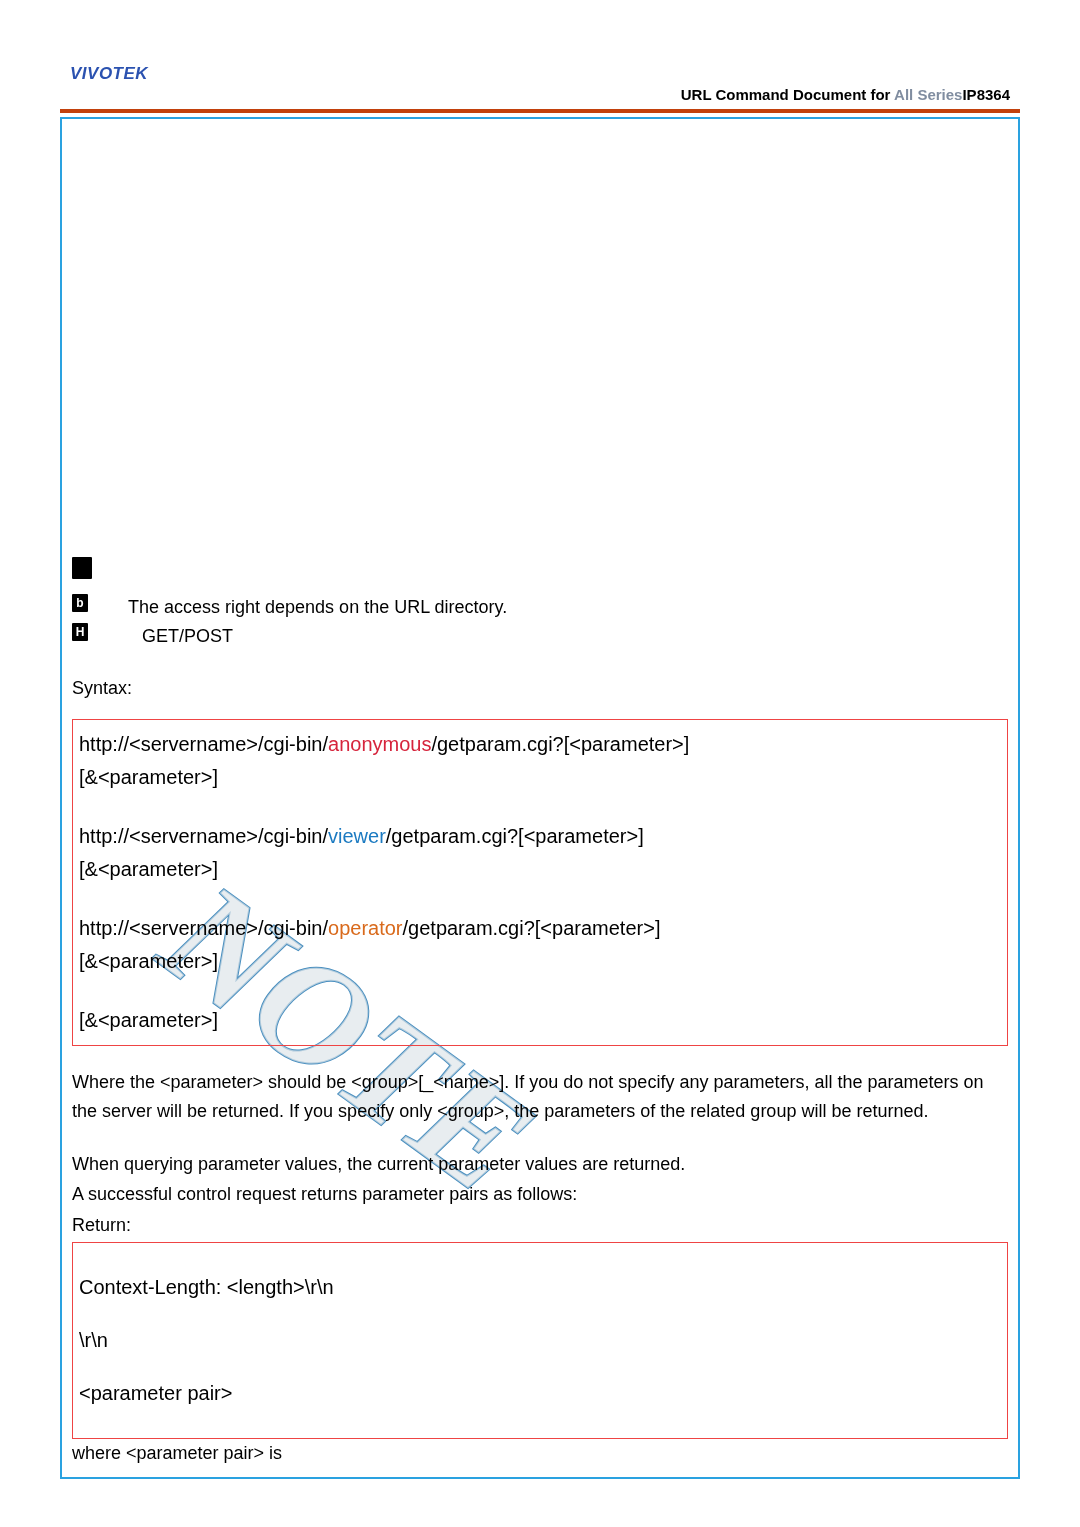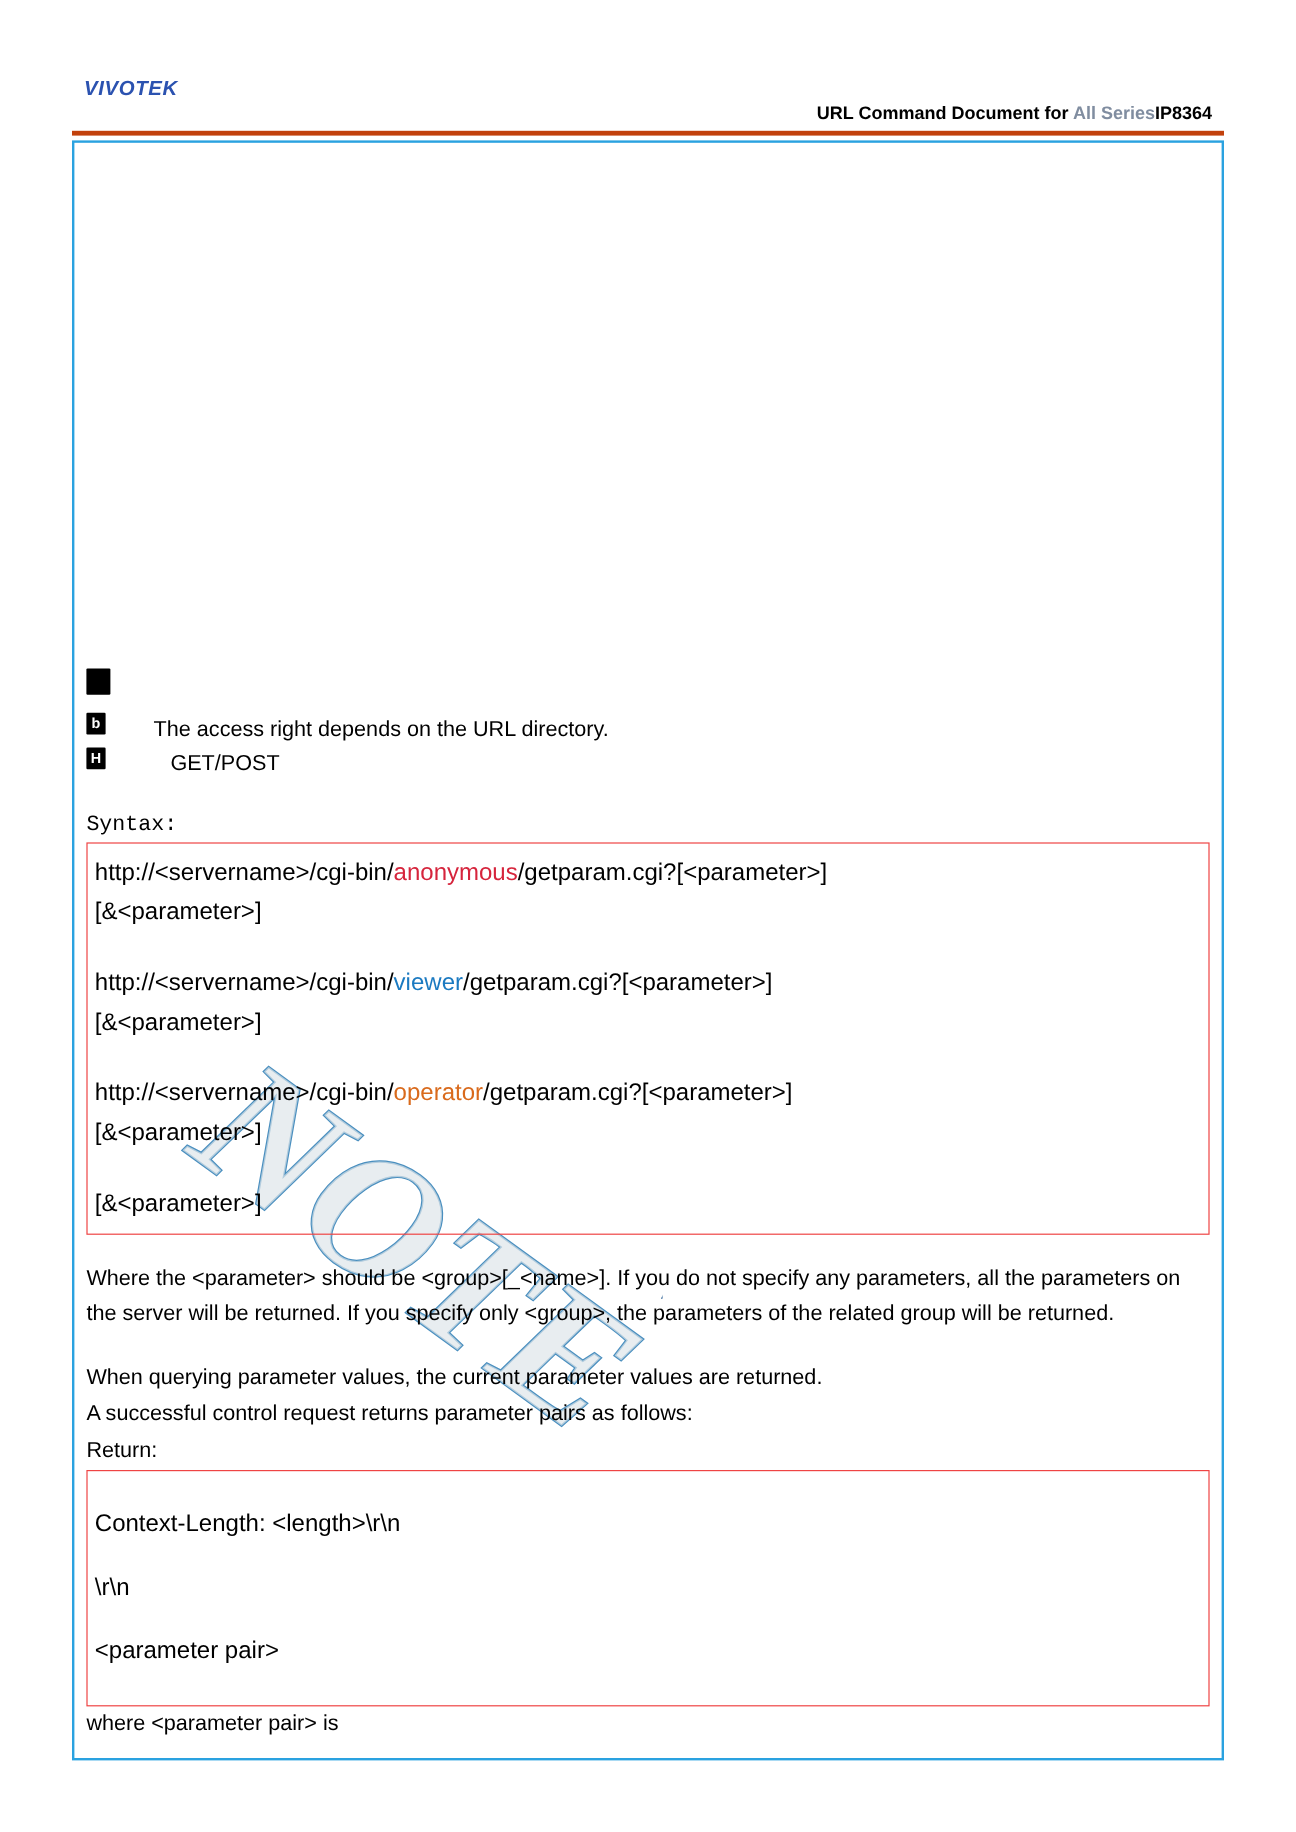--- a/index.html
+++ b/index.html
@@ -78,22 +78,21 @@
     font-size: 12px;
     font-weight: bold;
     text-align: center;
     line-height: 18px;
     margin-right: 40px;
     flex: none;
     border-radius: 1px;
   }
   .section-label {
     margin-top: 28px;
-    margin-bottom: 4px;
-    font-family: Liberation Mono, monospace;
+    margin-bottom: 20px;
   }
   .syntax-box, .return-box {
     border: 1px solid #ef4444;
     padding: 8px 6px;
     line-height: 1.65;
     font-size: 20px;
   }
   .syntax-box p { margin: 0; }
   .c-anonymous { color: #d6243c; }
   .c-viewer    { color: #1b7ac1; }

